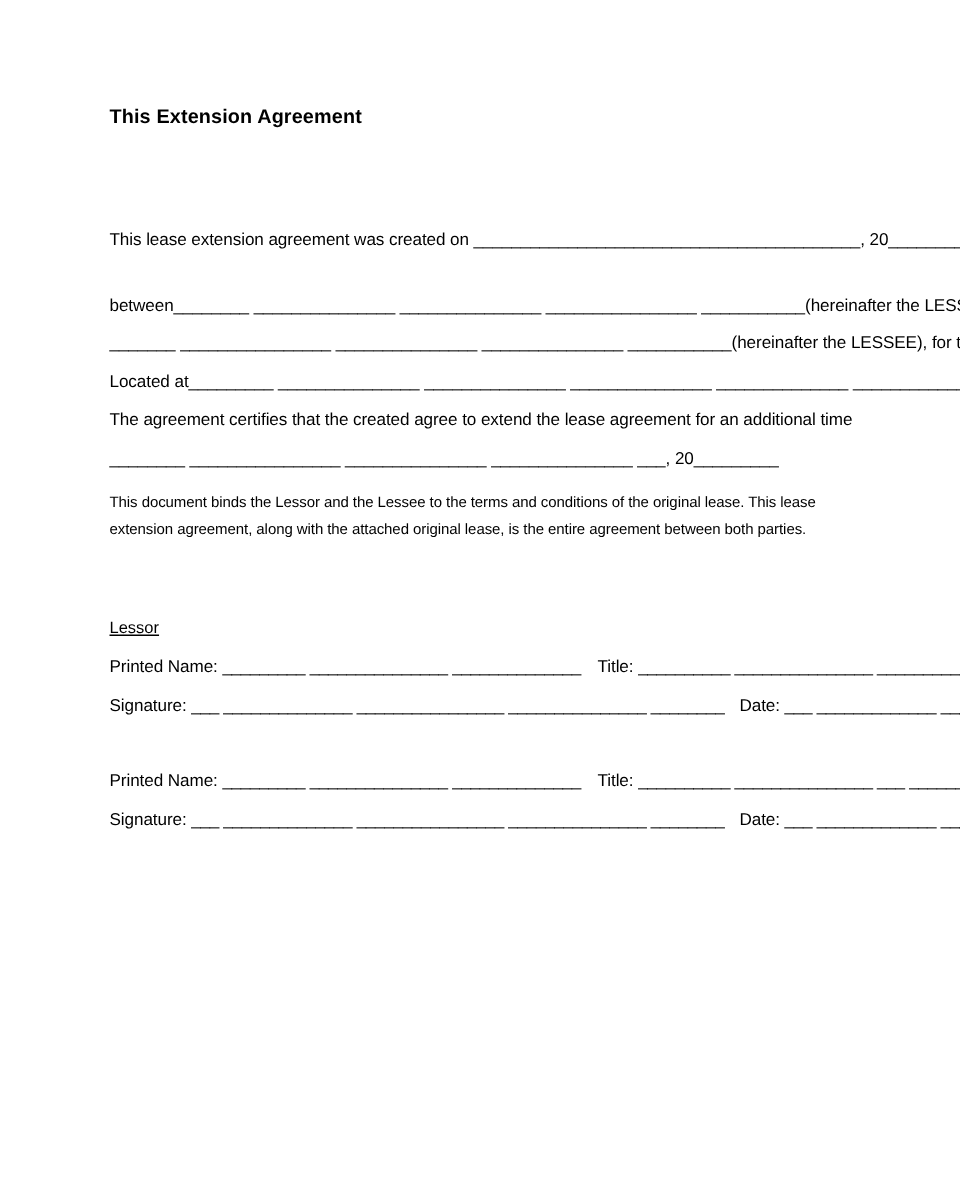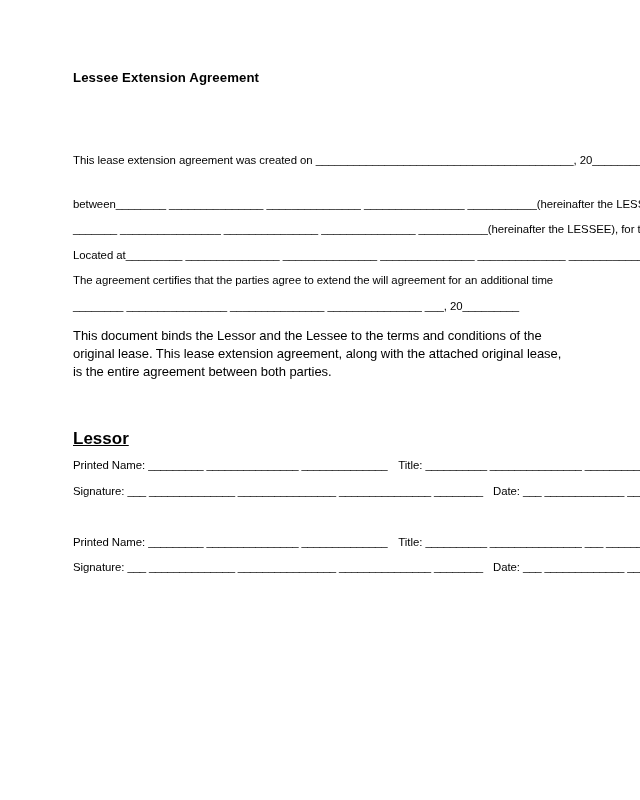--- a/index.html
+++ b/index.html
@@ -45,32 +45,32 @@
   
   .body-line {
     font-size: 11.4px;
     line-height: 25.6px;
     white-space: nowrap;
     letter-spacing: -0.05px;
   }
 
   
   .tight-para {
-    font-size: 13px;
+    font-size: 10px;
     line-height: 18.4px;
     letter-spacing: -0.05px;
     width: 492px;
     margin-top: 7px;
   }
 
   .u { letter-spacing: -0.2px; }
 
   .sig-heading {
-    font-size: 17px;
-    font-weight: bold;
+    font-size: 11px;
+    font-weight: normal;
     text-decoration: underline;
     display: inline-block;
     letter-spacing: 0px;
   }
 
   .sig-row {
     font-size: 11.4px;
     line-height: 25.6px;
     white-space: nowrap;
     letter-spacing: -0.05px;
@@ -78,35 +78,35 @@
 
   .spacer-lessor-head { height: 44px; }
   .spacer-between-blocks { height: 25px; }
 </style>
 </head>
 <body>
 
 <div class="page">
   <div class="content">
 
-    <h1 class="doc-title">Lessee Extension Agreement</h1>
+    <h1 class="doc-title">This Extension Agreement</h1>
 
     <div class="gap-after-title"></div>
 
     <div class="body-line">This lease extension agreement was created on _________________________________________, 20_________</div>
 
     <div style="height:18px"></div>
 
     <div class="body-line">between________ _______________ _______________ ________________ ___________(hereinafter the LESSOR), and</div>
 
     <div class="body-line">_______ ________________ _______________ _______________ ___________(hereinafter the LESSEE), for the property</div>
 
     <div class="body-line">Located at_________ _______________ _______________ _______________ ______________ _____________ ________</div>
 
-    <div class="body-line">The agreement certifies that the parties agree to extend the will agreement for an additional time</div>
+    <div class="body-line">The agreement certifies that the created agree to extend the lease agreement for an additional time</div>
 
 
     <div class="body-line">________ ________________ _______________ _______________ ___, 20_________</div>
 
 
     <div class="tight-para">This document binds the Lessor and the Lessee to the terms and conditions of the original lease. This lease extension agreement, along with the attached original lease, is the entire agreement between both parties.</div>
 
     <div class="spacer-lessor-head"></div>
 
     <div>

